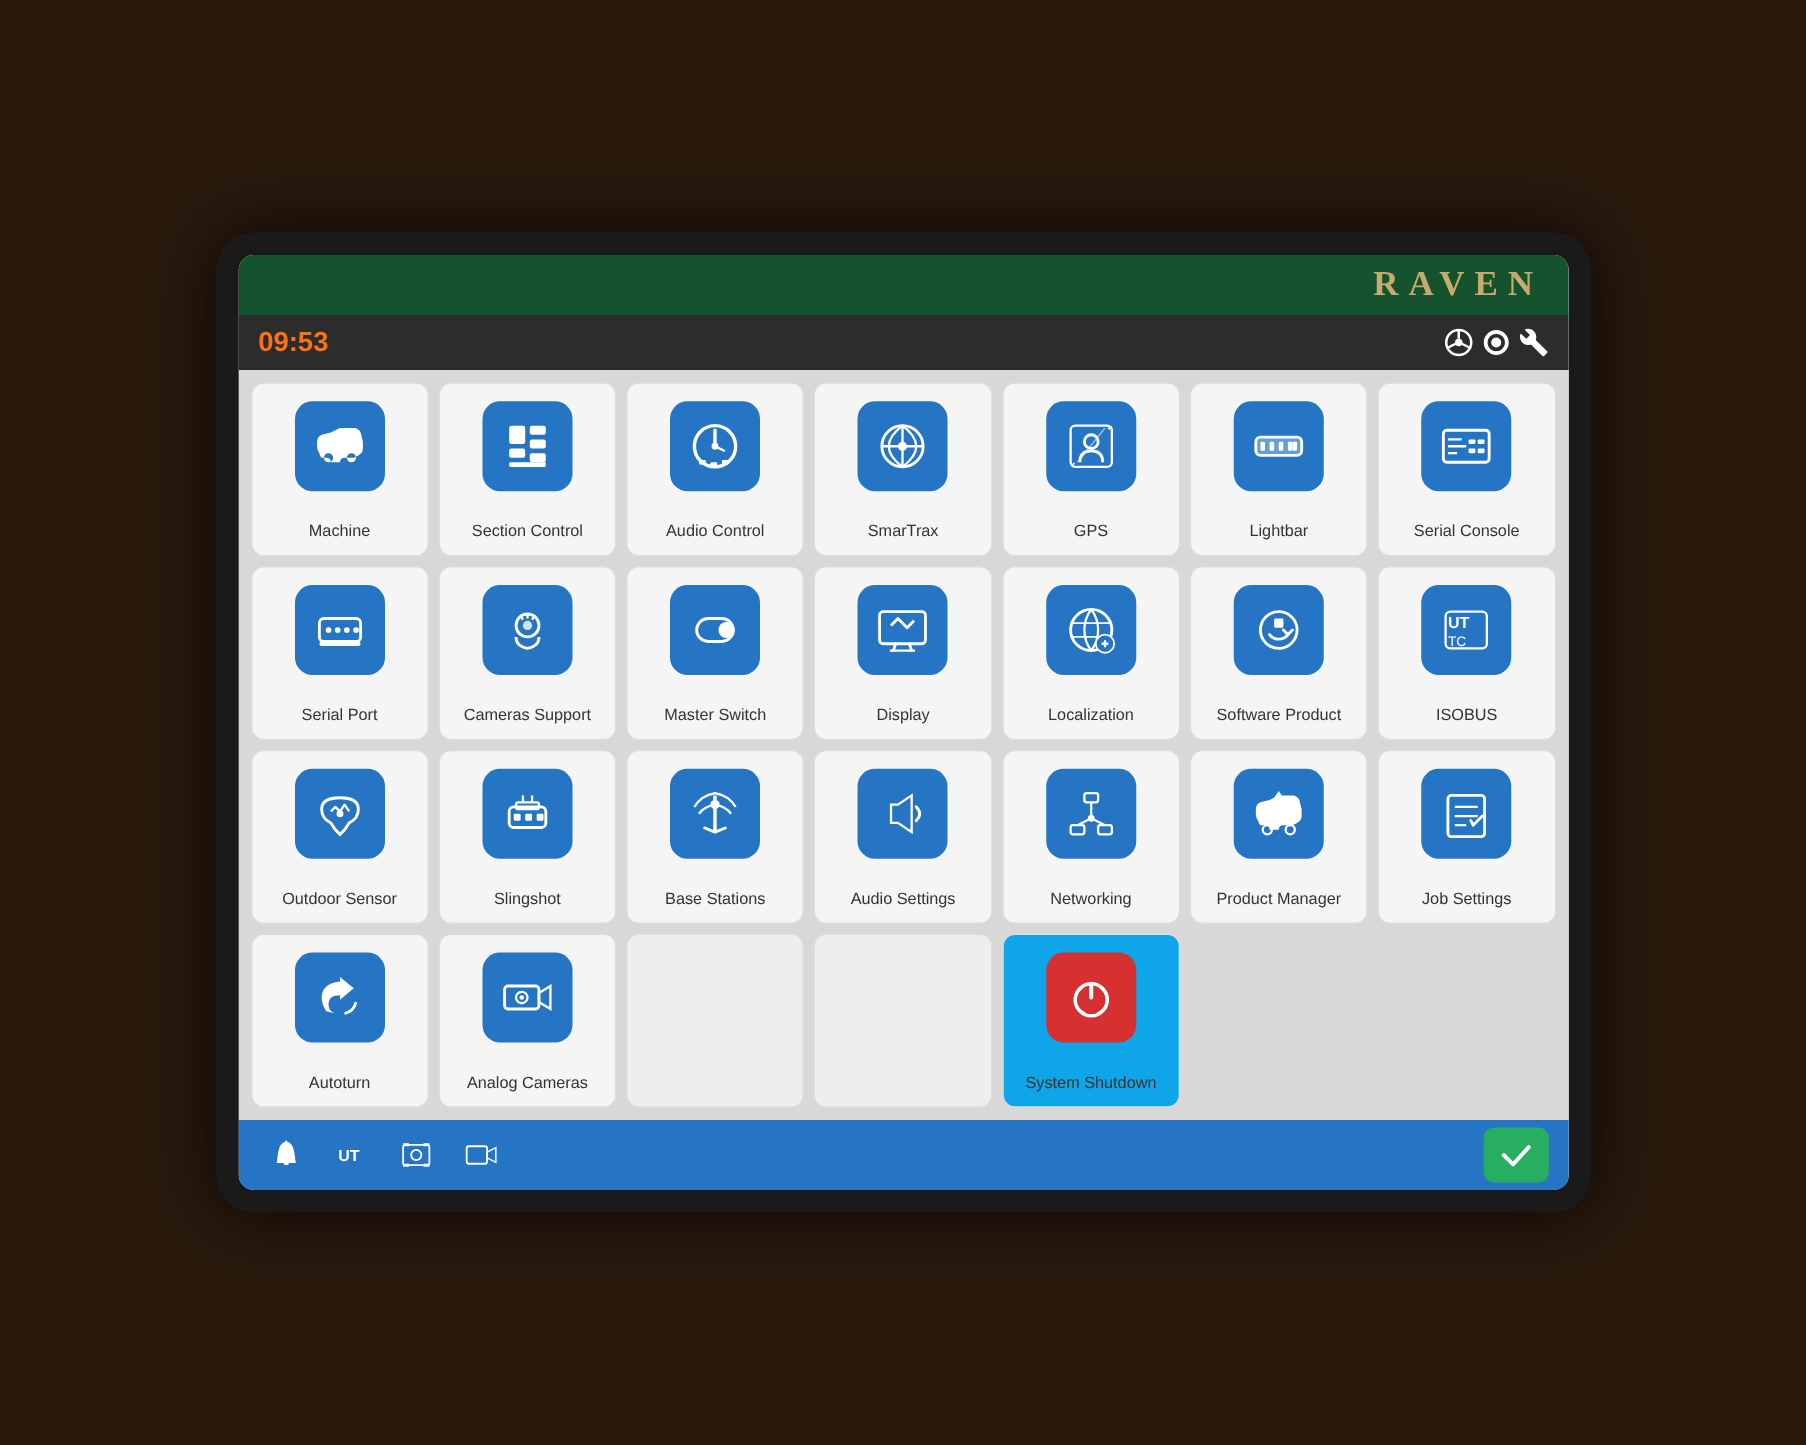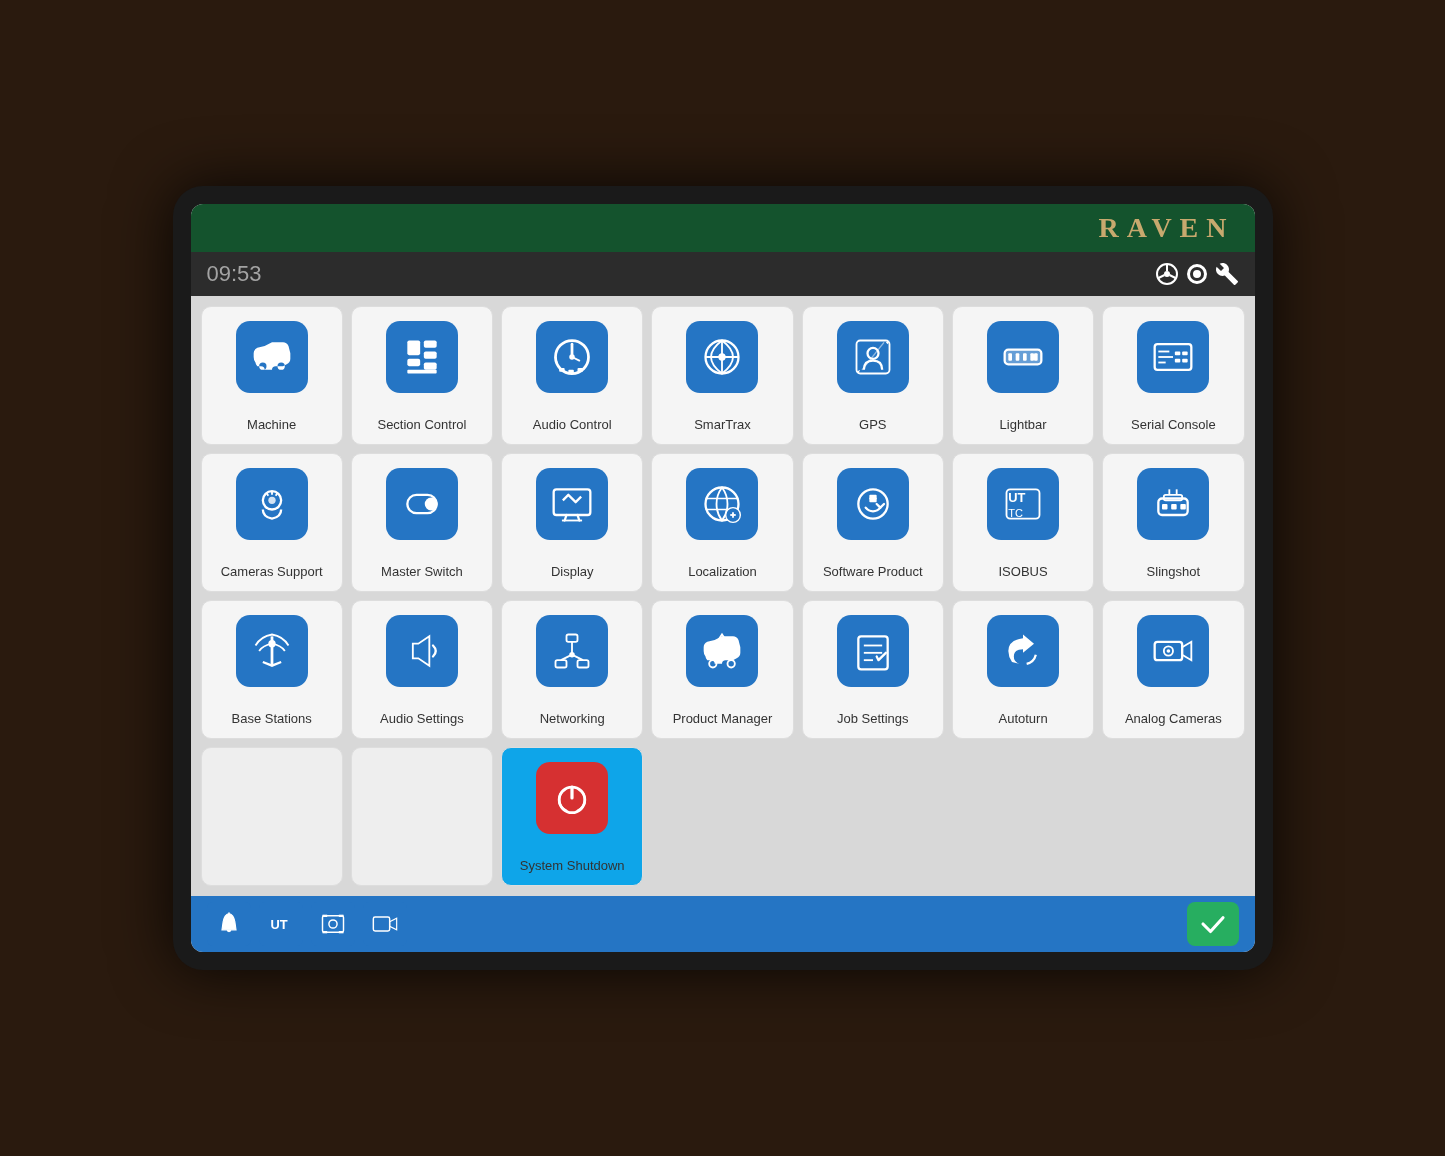--- a/index.html
+++ b/index.html
@@ -27,23 +27,23 @@
     }
     .top-bar {
       background: #2c2c2c;
       display: flex;
       justify-content: space-between;
       align-items: center;
       padding: 6px 16px;
       height: 44px;
     }
     .time {
-      color: #a3a3a3;
+      color: #f97316;
       font-size: 22px;
-      font-weight: normal;
+      font-weight: bold;
     }
     .top-right-icons {
       display: flex;
       gap: 6px;
       align-items: center;
     }
     .brand-bar {
       background: #14532d;
       text-align: right;
       padding: 8px 20px;
@@ -277,20 +277,33 @@
                 <line x1="8" y1="30" x2="16" y2="30" stroke="white" stroke-width="2"></line>
                 <rect x="26" y="18" width="6" height="4" rx="1"></rect>
                 <rect x="34" y="18" width="6" height="4" rx="1"></rect>
                 <rect x="26" y="26" width="6" height="4" rx="1"></rect>
                 <rect x="34" y="26" width="6" height="4" rx="1"></rect>
               </svg>
           </div>
           <span class="tile-label">Serial Console</span>
         </div>
 
+        <div class="tile">
+          <div class="tile-icon">
+            <svg viewBox="0 0 48 48">
+                <rect x="6" y="14" width="36" height="20" rx="4" stroke="white" stroke-width="2.5" fill="none"></rect>
+                <circle cx="14" cy="24" r="2.5"></circle>
+                <circle cx="22" cy="24" r="2.5"></circle>
+                <circle cx="30" cy="24" r="2.5"></circle>
+                <circle cx="38" cy="24" r="2.5"></circle>
+                <rect x="6" y="34" width="36" height="4" rx="2"></rect>
+              </svg>
+          </div>
+          <span class="tile-label">Serial Port</span>
+        </div>
 
         <div class="tile">
           <div class="tile-icon">
             <svg viewBox="0 0 48 48">
                 <circle cx="24" cy="20" r="10" stroke="white" stroke-width="2.5" fill="none"></circle>
                 <path d="M24 10 L24 14 M18 12 L20 15 M30 12 L28 15" stroke="white" stroke-width="2"></path>
                 <circle cx="24" cy="20" r="4" fill="white" opacity="0.8"></circle>
                 <path d="M14 30 Q14 38 24 40 Q34 38 34 30" stroke="white" stroke-width="2.5" fill="none"></path>
               </svg>
           </div>
@@ -353,20 +366,30 @@
           <div class="tile-icon">
             <svg viewBox="0 0 48 48">
                 <text x="8" y="22" font-size="14" font-weight="bold" fill="white">UT</text>
                 <text x="8" y="38" font-size="12" fill="white">TC</text>
                 <rect x="6" y="8" width="36" height="32" rx="4" stroke="white" stroke-width="2" fill="none"></rect>
               </svg>
           </div>
           <span class="tile-label">ISOBUS</span>
         </div>
 
+        <div class="tile">
+          <div class="tile-icon">
+            <svg viewBox="0 0 48 48">
+                <path d="M8 20 Q8 10 24 10 Q40 10 40 20 Q40 28 32 32 L28 38 L24 42 L20 38 L16 32 Q8 28 8 20z" stroke="white" stroke-width="2.5" fill="none"></path>
+                <path d="M16 22 L20 18 L24 22 L28 16 L32 22" stroke="white" stroke-width="2" fill="none" stroke-linejoin="round"></path>
+                <circle cx="24" cy="24" r="3" fill="white"></circle>
+              </svg>
+          </div>
+          <span class="tile-label">Outdoor Sensor</span>
+        </div>
 
         <div class="tile">
           <div class="tile-icon">
             <svg viewBox="0 0 48 48">
                 <rect x="8" y="18" width="32" height="18" rx="4" stroke="white" stroke-width="2.5" fill="none"></rect>
                 <rect x="14" y="14" width="20" height="6" rx="2" stroke="white" stroke-width="2" fill="none"></rect>
                 <line x1="20" y1="8" x2="20" y2="14" stroke="white" stroke-width="2"></line>
                 <line x1="28" y1="8" x2="28" y2="14" stroke="white" stroke-width="2"></line>
                 <rect x="12" y="24" width="6" height="6" rx="1"></rect>
                 <rect x="22" y="24" width="6" height="6" rx="1"></rect>

